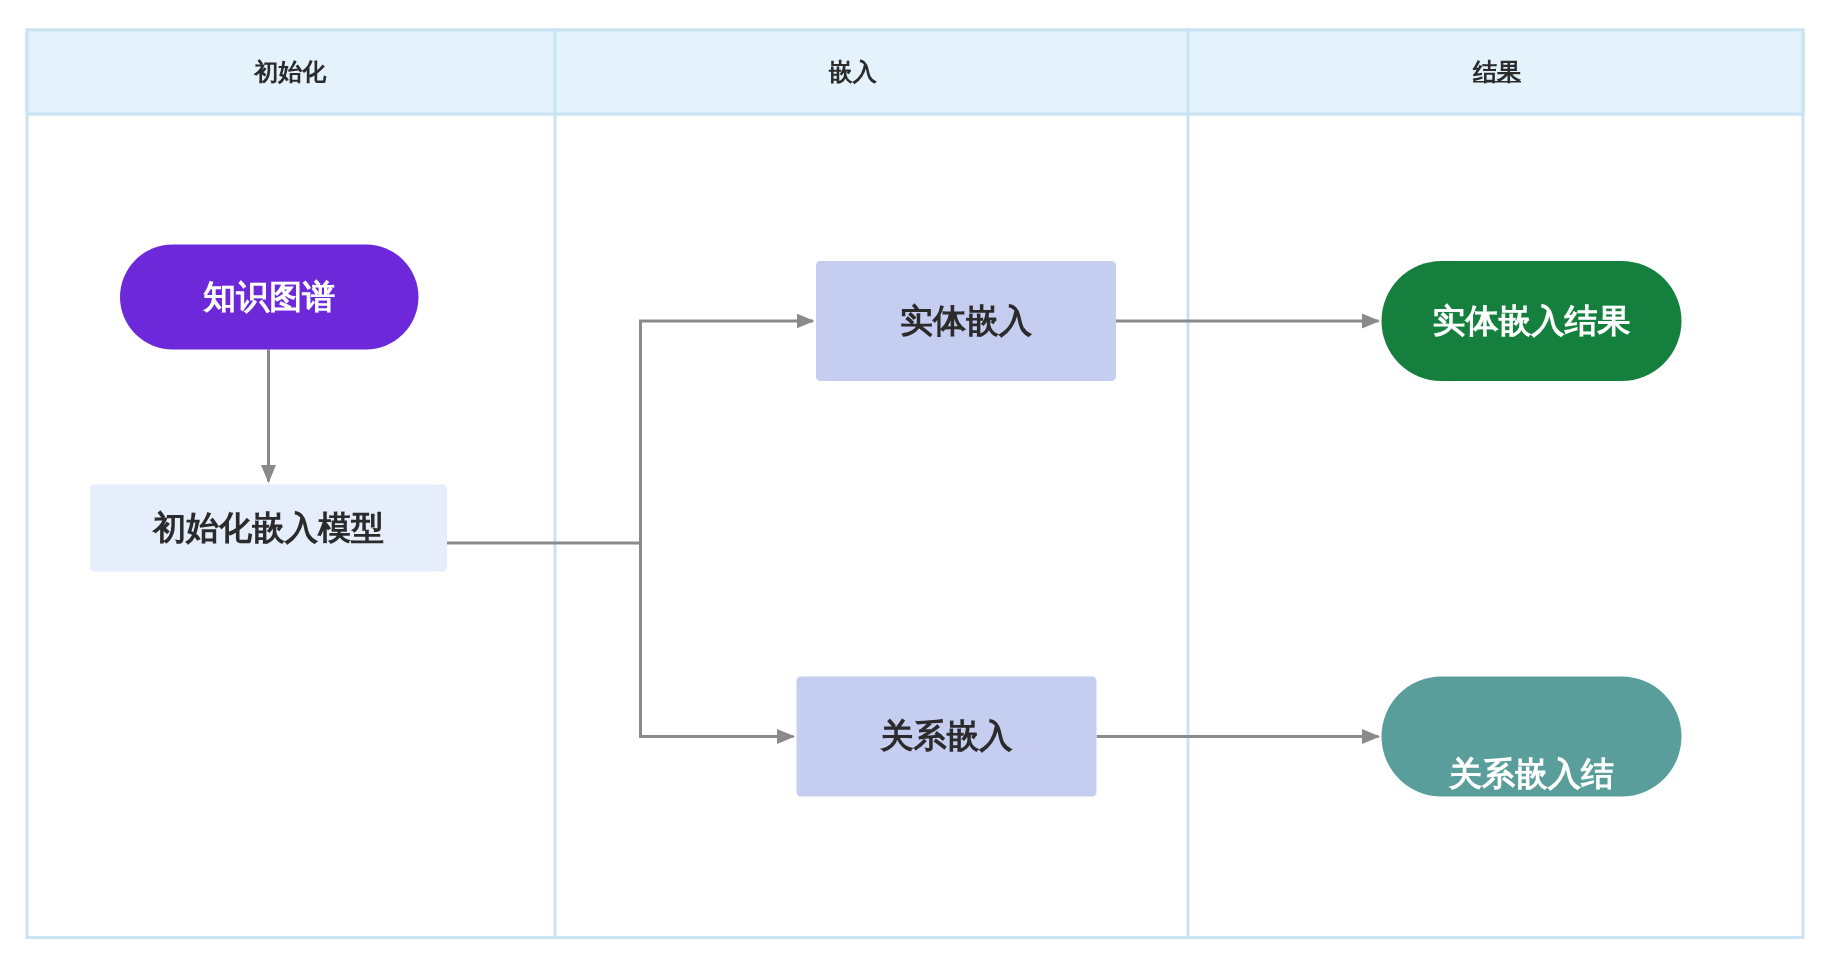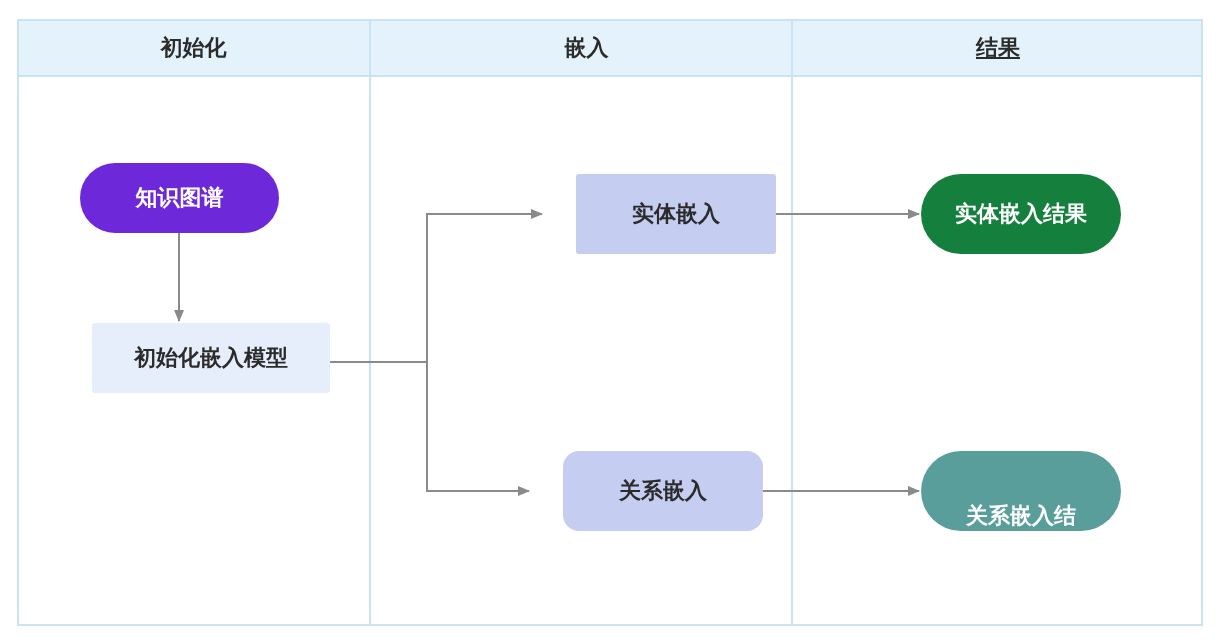--- a/index.html
+++ b/index.html
@@ -3,36 +3,36 @@
 <meta charset="utf-8">
 <style>
   html, body { margin:0; padding:0; background:#ffffff; }
   body { width:1220px; height:644px; position:relative; overflow:hidden;
          font-family:"DejaVu Sans", sans-serif; }
   .frame { position:absolute; left:17px; top:19px; width:1186px; height:607px;
            border:2px solid #c9e3f3; box-sizing:border-box; background:#fff; }
   .header { position:absolute; left:17px; top:19px; width:1186px; height:58px;
             background:#e4f3fb; border:2px solid #c9e3f3; box-sizing:border-box; }
   .lane-title { position:absolute; top:19px; height:58px; line-height:58px;
-                text-align:center; font-size:22px; font-weight:bold; color:#2b2b2b; }
+                text-align:center; font-size:16px; font-weight:bold; color:#2b2b2b; }
   .divider { position:absolute; top:19px; width:2px; height:607px; background:#c9e3f3; }
   .node { position:absolute; display:flex; align-items:center; justify-content:center;
           font-size:22px; font-weight:bold; box-sizing:border-box; }
   .pill { border-radius:36px; color:#ffffff; }
-  .rect { border-radius:3px; color:#2b2b2b;margin-left:32px; }
+  .rect { border-radius:3px; color:#2b2b2b; }
   svg.edges { position:absolute; left:0; top:0; }
 </style>
 </head>
 <body>
 
 <div class="frame"></div>
 <div class="header"></div>
 
 <div class="lane-title" style="left:17px;width:353px;">初始化</div>
-<div class="lane-title" style="left:376px;width:421px;">嵌入</div>
+<div class="lane-title" style="left:358px;width:421px;">嵌入</div>
 <div class="lane-title" style="left:793px;width:410px;text-decoration:underline;">结果</div>
 
 <div class="divider" style="left:369px;"></div>
 <div class="divider" style="left:791px;"></div>
 
 <svg class="edges" width="1220" height="644">
   <defs>
     <marker id="arr" markerWidth="12" markerHeight="10" refX="11" refY="5" orient="auto" markerUnits="userSpaceOnUse">
       <path d="M0,0 L12,5 L0,10 z" fill="#8a8a8a"></path>
     </marker>
@@ -41,29 +41,29 @@
   <path d="M298,362 L427,362 L427,214 L542,214" stroke="#8a8a8a" stroke-width="2" fill="none" marker-end="url(#arr)"></path>
   <path d="M427,362 L427,491 L529,491" stroke="#8a8a8a" stroke-width="2" fill="none" marker-end="url(#arr)"></path>
   <path d="M744,214 L919,214" stroke="#8a8a8a" stroke-width="2" fill="none" marker-end="url(#arr)"></path>
   <path d="M731,491 L919,491" stroke="#8a8a8a" stroke-width="2" fill="none" marker-end="url(#arr)"></path>
 </svg>
 
 <div class="node pill" style="left:80px;top:163px;width:199px;height:70px;background:#6d28d9;">
   <span>知识图谱</span>
 </div>
 
-<div class="node rect" style="left:60px;top:323px;width:238px;height:70px;background:#e6edfb;">
+<div class="node rect" style="left:60px;top:323px;width:238px;height:58px;background:#e6edfb;">
   <span>初始化嵌入模型</span>
 </div>
 
 <div class="node rect" style="left:544px;top:174px;width:200px;height:80px;background:#c5cdf0;">
   <span>实体嵌入</span>
 </div>
 
-<div class="node rect" style="left:531px;top:451px;width:200px;height:80px;background:#c5cdf0;border-radius:16px;">
+<div class="node rect" style="left:531px;top:451px;width:200px;height:80px;background:#c5cdf0;">
   <span>关系嵌入</span>
 </div>
 
 <div class="node pill" style="left:921px;top:174px;width:200px;height:80px;border-radius:40px;background:#15803d;">
   <span>实体嵌入结果</span>
 </div>
 
 <div class="node pill" style="left:921px;top:451px;width:200px;height:80px;border-radius:40px;background:#5a9e9b;align-items:flex-end;">
   <span>关系嵌入结</span>
 </div>

